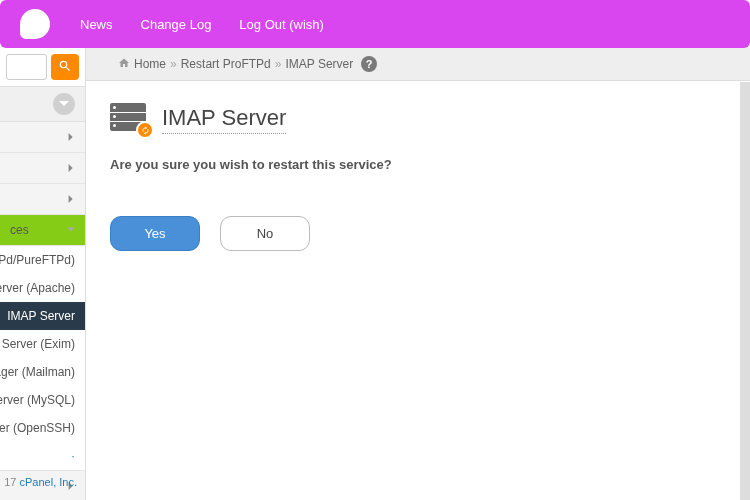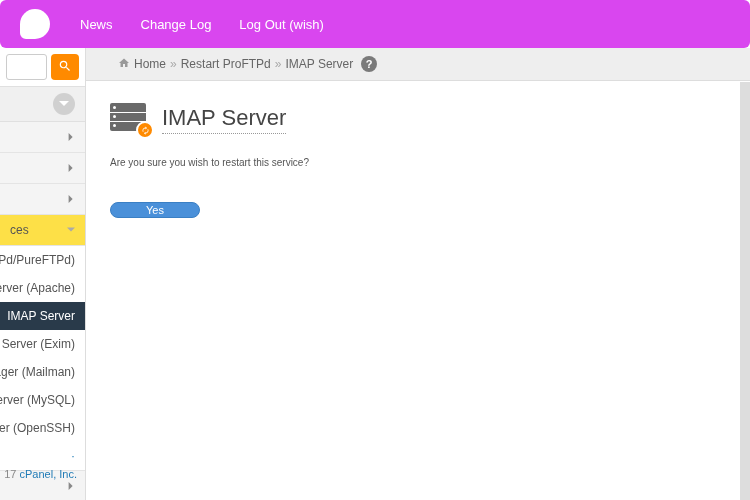--- a/index.html
+++ b/index.html
@@ -17,31 +17,31 @@
     .search-input { flex: 1; height: 26px; border: 1px solid #ccc; border-radius: 3px; padding: 0 6px; font-size: 12px; min-width: 0; }
     .search-btn { width: 28px; height: 26px; background: #ff8a00; border: none; border-radius: 4px; display: flex; align-items: center; justify-content: center; cursor: pointer; flex-shrink: 0; }
     .search-btn svg { fill: #fff; width: 14px; height: 14px; }
     
     .collapse-row { display: flex; justify-content: flex-end; padding: 6px 10px; border-bottom: 1px solid #e0e0e0; background: #f0f0f0; }
     .collapse-btn { width: 22px; height: 22px; background: #d0d0d0; border-radius: 50%; display: flex; align-items: center; justify-content: center; cursor: pointer; }
     .collapse-btn svg { width: 10px; height: 10px; fill: #fff; }
     
     .side-item { display: flex; align-items: center; justify-content: flex-end; padding: 8px 10px; border-bottom: 1px solid #e4e4e4; cursor: pointer; font-size: 12px; color: #555; white-space: nowrap; min-height: 30px; }
     .side-item .chev { margin-left: 8px; }
-    .side-item.open { background: #fde047; }
+    .side-item.open { background: #84cc16; }
     .side-item.open .chev svg { transform: rotate(90deg); }
     .chev svg { width: 8px; height: 8px; fill: #888; }
     .chev-down svg { transform: rotate(90deg); fill: #aaa; }
     
     .side-sub { background: #fff; border-bottom: 1px solid #e4e4e4; }
     .side-sub-item { padding: 7px 10px 7px 0; font-size: 12px; color: #555; white-space: nowrap; text-align: right; direction: rtl; overflow: hidden; cursor: pointer; }
     .side-sub-item.active { background: #293a4a; color: #fff; }
     .side-sub-item.link { color: #1f7ab5; }
     
-    .footer-text { position: absolute; bottom: 20px; left: 0; right: 0; text-align: right; padding-right: 8px; font-size: 11px; color: #888; }
+    .footer-text { position: absolute; bottom: 12px; left: 0; right: 0; text-align: right; padding-right: 8px; font-size: 11px; color: #888; }
     .footer-text a { color: #1f7ab5; text-decoration: none; }
     
     .main { flex: 1; display: flex; flex-direction: column; position: relative; }
     .main-scroll { position: absolute; right: 0; top: 34px; bottom: 0; width: 10px; background: #ddd; }
     
     .breadcrumb { background: #eee; border-bottom: 1px solid #ddd; padding: 8px 32px; display: flex; align-items: center; font-size: 12px; color: #666; gap: 4px; }
     .breadcrumb .home-icon svg { width: 12px; height: 12px; fill: #999; }
     .breadcrumb a { color: #666; text-decoration: none; cursor: pointer; }
     .breadcrumb .sep { color: #aaa; }
     .breadcrumb .help-icon { display: inline-flex; width: 16px; height: 16px; background: #7a7a7a; color: #fff; border-radius: 50%; align-items: center; justify-content: center; font-weight: bold; font-size: 11px; margin-left: 4px; cursor: pointer; }
@@ -52,23 +52,23 @@
     .page-icon .server { width: 36px; height: 28px; background: #6a6a6a; border-radius: 2px; position: relative; }
     .page-icon .server::before, .page-icon .server::after { content: ''; position: absolute; left: 0; right: 0; height: 1px; background: #fff; }
     .page-icon .server::before { top: 9px; }
     .page-icon .server::after { top: 18px; }
     .page-icon .dot { position: absolute; left: 3px; width: 3px; height: 3px; background: #fff; border-radius: 50%; }
     .page-icon .d1 { top: 3px; } .page-icon .d2 { top: 12px; } .page-icon .d3 { top: 21px; }
     .page-icon .badge { position: absolute; right: -4px; bottom: -4px; width: 18px; height: 18px; background: #ff8a00; border: 2px solid #fff; border-radius: 50%; display: flex; align-items: center; justify-content: center; }
     .page-icon .badge svg { width: 9px; height: 9px; fill: #fff; }
     .page-title { font-size: 22px; font-weight: normal; color: #444; border-bottom: 1px dotted #999; padding-bottom: 2px; }
     
-    .prompt { font-size: 10px; color: #555; margin-bottom: 34px; }
+    .prompt { font-size: 13px; color: #555; margin-bottom: 44px; font-weight: bold; }
     .btn-row { display: flex; gap: 20px; }
-    .btn { width: 90px; height: 16px; border-radius: 11px; font-size: 11px; cursor: pointer; display: flex; align-items: center; justify-content: center; }
+    .btn { width: 90px; height: 35px; border-radius: 11px; font-size: 13px; cursor: pointer; display: flex; align-items: center; justify-content: center; }
     .btn-primary { background: #4a90d9; color: #fff; border: 1px solid #3a7fc4; }
     .btn-secondary { background: #fff; color: #444; border: 1px solid #bbb; }
   </style>
 </head>
 <body>
 
 <div class="topbar">
   <div class="topbar-logo"></div>
   <div class="topbar-nav">
     <a>News</a>
@@ -173,18 +173,19 @@
               </svg>
             </div>
         </div>
         <h1 class="page-title">IMAP Server</h1>
       </div>
 
       <div class="prompt">Are you sure you wish to restart this service?</div>
 
       <div class="btn-row">
         <button class="btn btn-primary">Yes</button>
+        <button class="btn btn-secondary">No</button>
       </div>
     </div>
 
     <div class="main-scroll"></div>
   </div>
 </div>
 
 </body></html>

